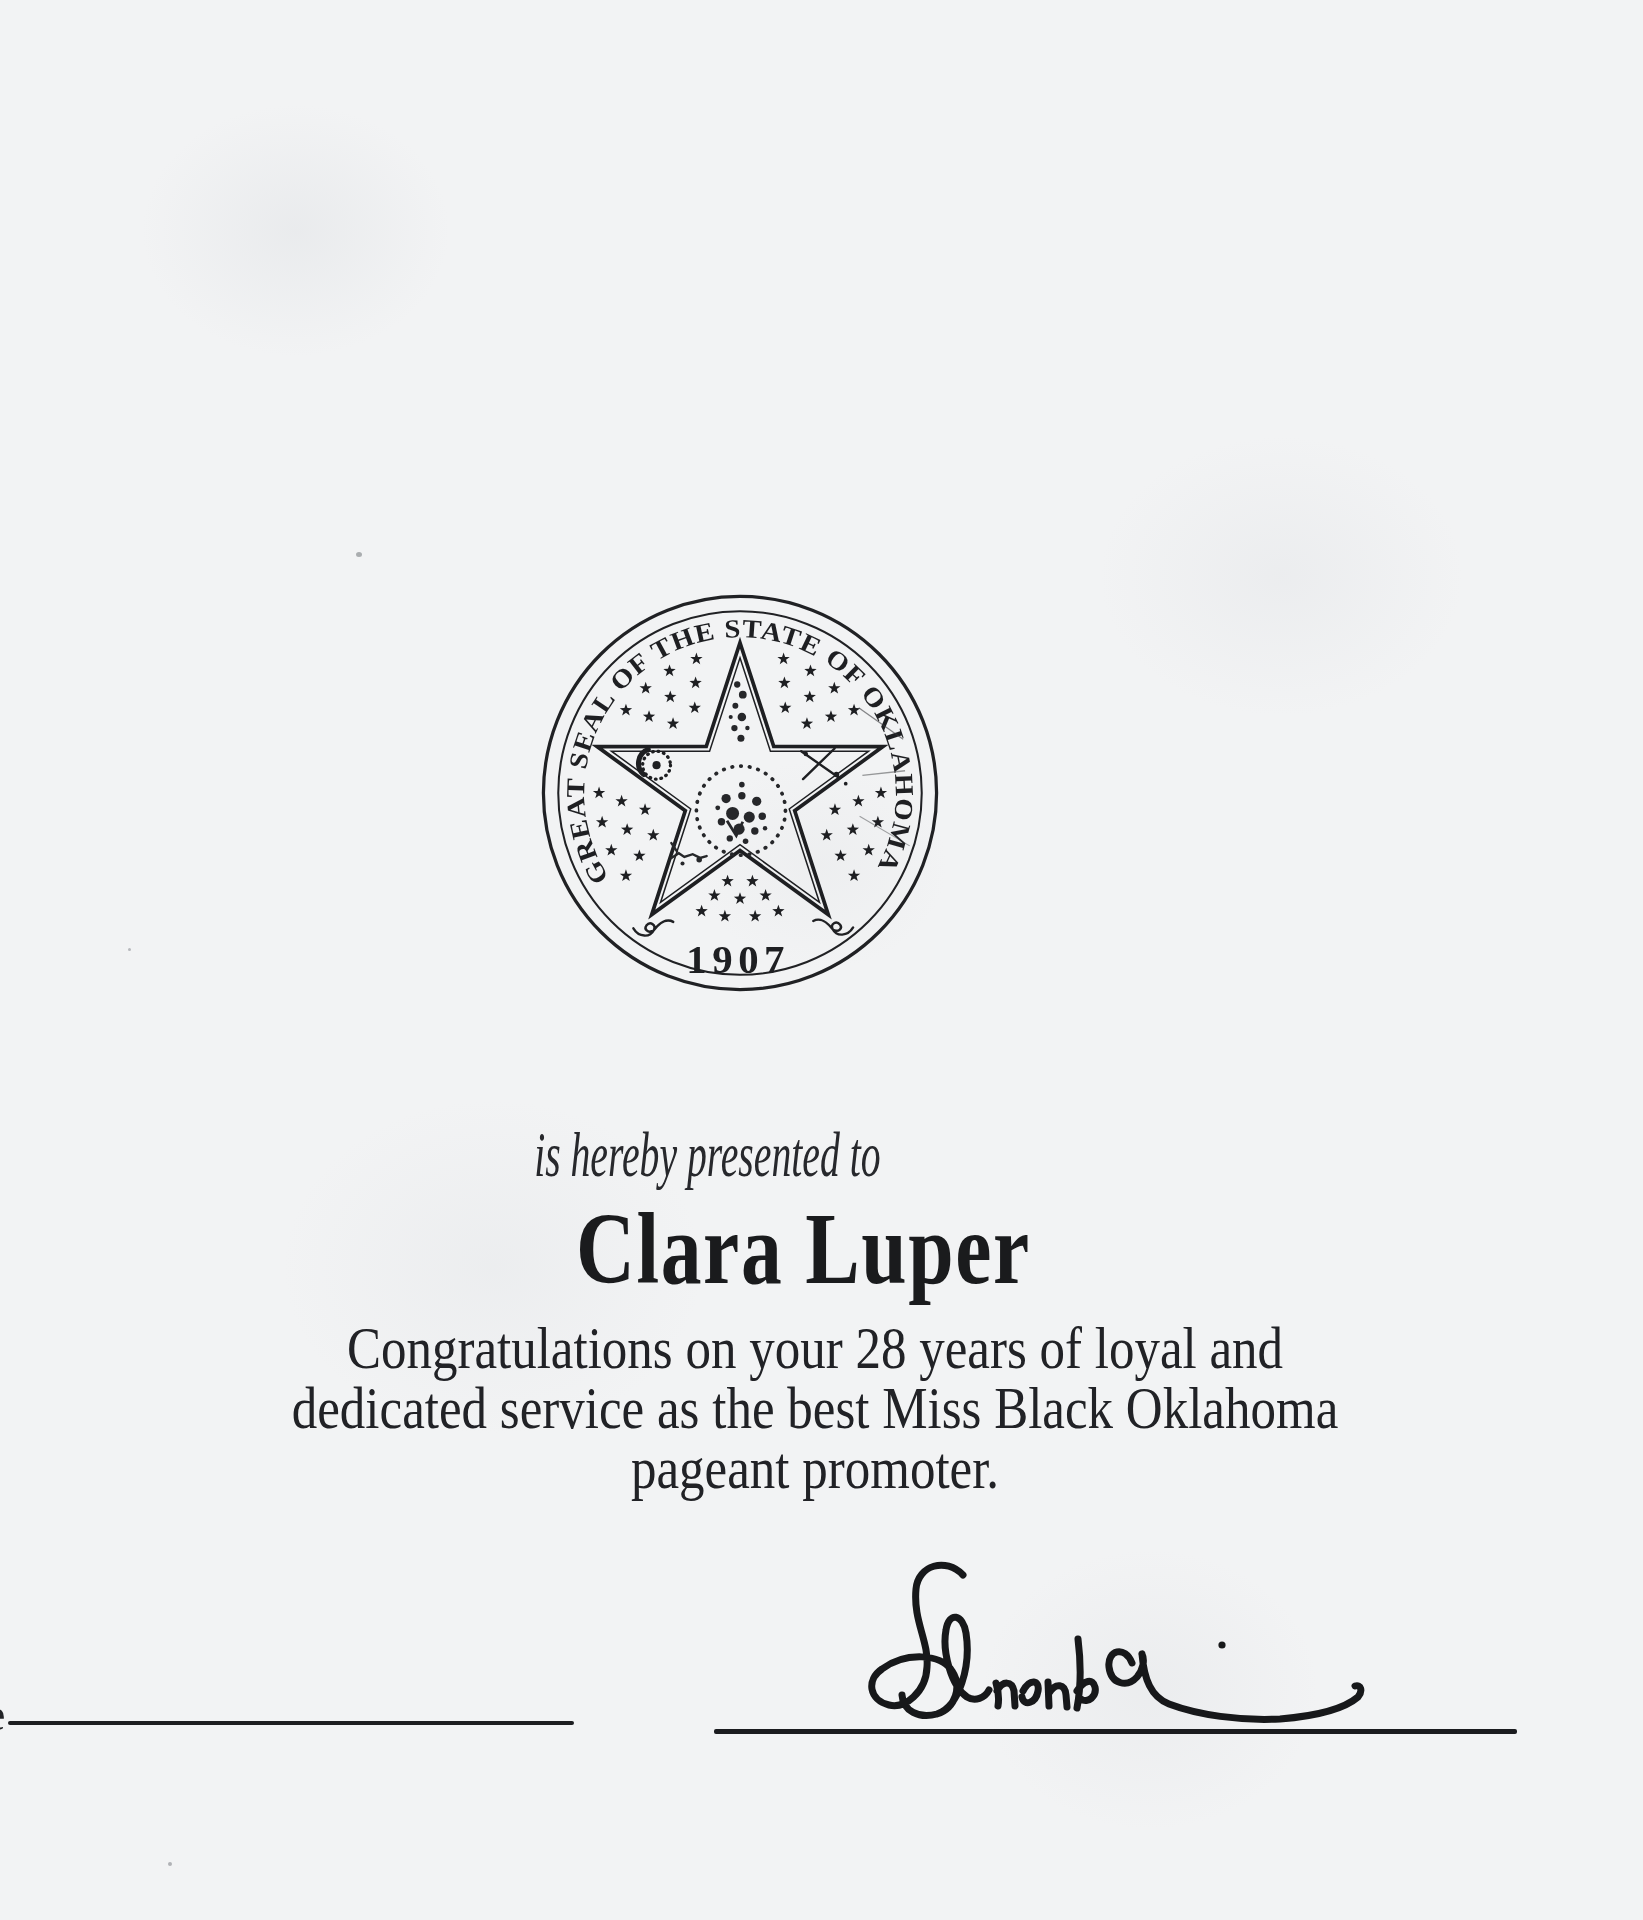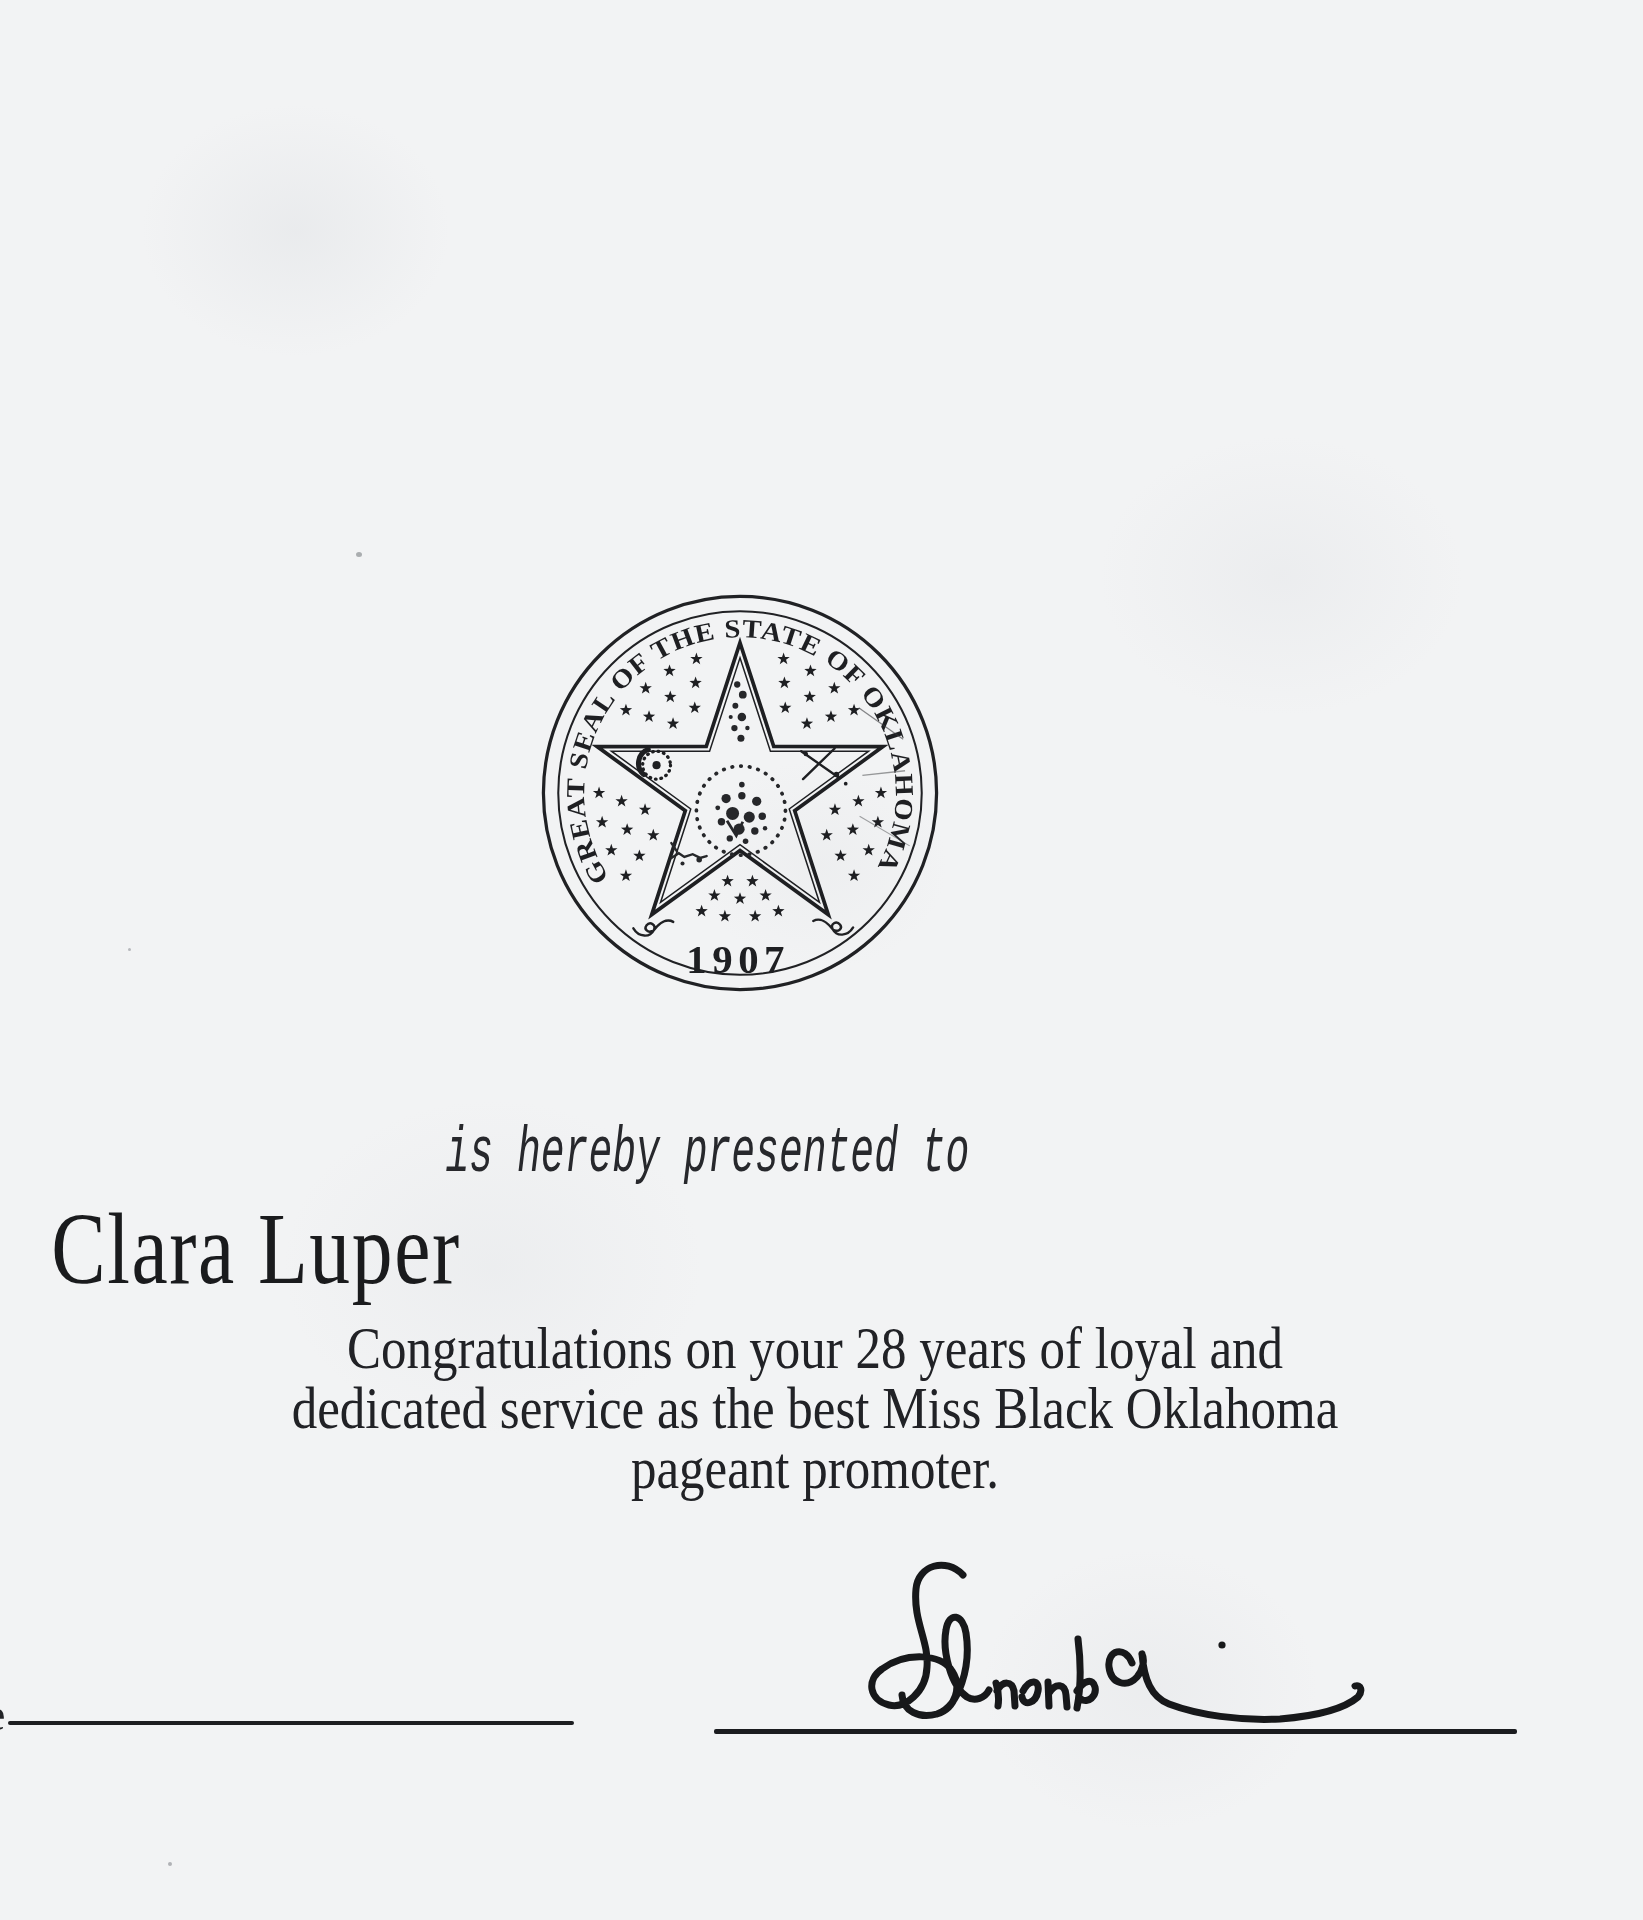--- a/index.html
+++ b/index.html
@@ -34,31 +34,32 @@
     white-space: nowrap;
   }
 
   
   .seal { top: 589px; left: 525px; width: 430px; height: 408px; }
 
   
   .lead-in {
     top: 1118px; left: 0; width: 1414px;
     text-align: center;
-    font-family: Liberation Mono, monospace;
+    font-family: Liberation Serif, serif;
     font-style: italic;
     font-size: 64px;
     color: #27282c;
     white-space: nowrap;
   }
   .lead-in > span { display: inline-block; transform: scaleX(0.62); transform-origin: 50% 50%; }
 
   .recipient {
     top: 1198px; left: 0; width: 1606px;
-    font-weight: normal;
+    text-align: center;
+    font-weight: bold;
     font-size: 102px;
     line-height: 102px;
     color: #1a1b1d;
     white-space: nowrap;
   }
   .recipient > span { display: inline-block; transform: scaleX(0.80); transform-origin: 50% 50%; letter-spacing: 2px; }
 
   .citation {
     top: 1318px; left: 0; width: 1630px;
     text-align: center;

